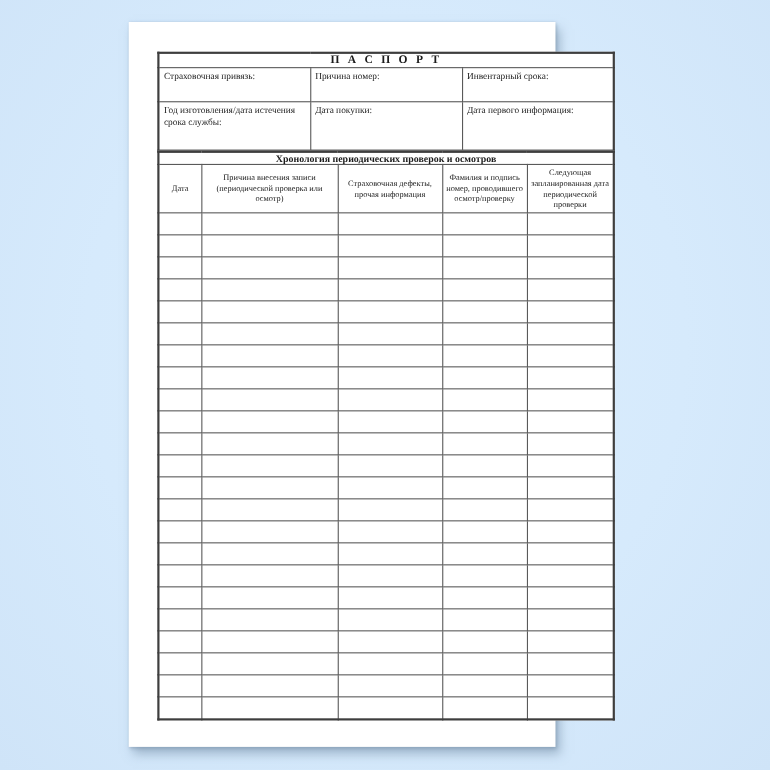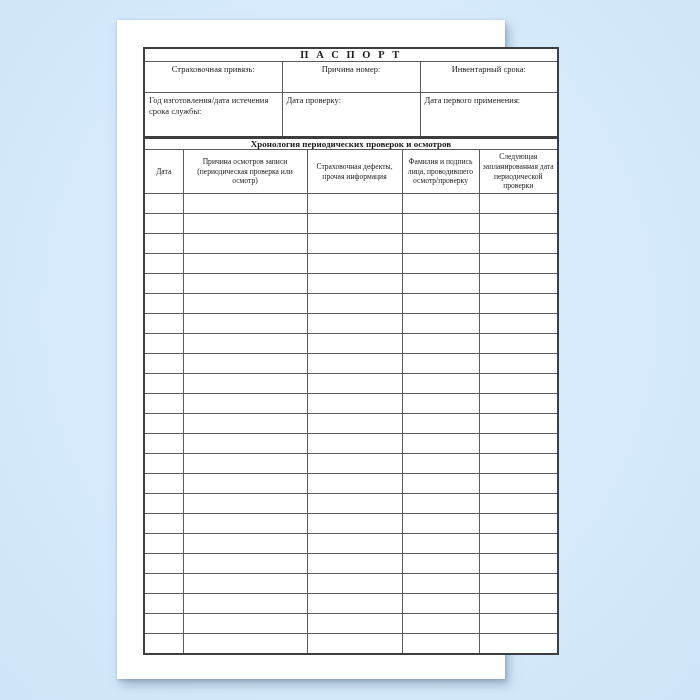--- a/index.html
+++ b/index.html
@@ -52,21 +52,21 @@
     line-height: 12px;
     padding: 0;
   }
   .passport .field-cell {
     vertical-align: top;
     text-align: left;
     font-size: 8.5px;
     line-height: 1.3;
     padding: 2px 4px 0 4px;
   }
-  .passport tr.row-1 .field-cell { height: 28px; text-align: center; }
+  .passport tr.row-1 .field-cell { height: 28px; }
   .passport tr.row-2 .field-cell { height: 41px; }
   
   .inspection .title-cell {
     height: 10px;
     text-align: center;
     vertical-align: middle;
     font-weight: bold;
     font-size: 9px;
     line-height: 10px;
     padding: 0;
@@ -99,43 +99,43 @@
         <tr>
       <td class="title-cell" colspan="3">П А С П О Р Т</td>
     </tr>
     <tr class="row-1">
       <td class="field-cell">Страховочная привязь:</td>
       <td class="field-cell">Причина номер:</td>
       <td class="field-cell">Инвентарный срока:</td>
     </tr>
     <tr class="row-2">
       <td class="field-cell">Год изготовления/дата истечения срока службы:</td>
-      <td class="field-cell">Дата проверку:</td>
-      <td class="field-cell">Дата первого применения:</td>
+      <td class="field-cell">Дата покупки:</td>
+      <td class="field-cell">Дата первого информация:</td>
     </tr>
   </tbody>
     </table>
 
   <table class="inspection">
     <colgroup>
       <col style="width:39px">
         <col style="width:124px">
         <col style="width:95px">
       <col style="width:77px">
         <col style="width:79px">
     </colgroup>
     <tbody>
         <tr>
       <td class="title-cell" colspan="5">Хронология периодических проверок и осмотров</td>
     </tr>
     <tr>
       <td class="head-cell">Дата</td>
-      <td class="head-cell">Причина осмотров записи (периодическая проверка или осмотр)</td>
+      <td class="head-cell">Причина внесения записи (периодической проверка или осмотр)</td>
       <td class="head-cell">Страховочная дефекты, прочая информация</td>
-      <td class="head-cell">Фамилия и подпись лица, проводившего осмотр/проверку</td>
+      <td class="head-cell">Фамилия и подпись номер, проводившего осмотр/проверку</td>
       <td class="head-cell">Следующая запланированная дата периодической проверки</td>
     </tr>
     </tbody>
       <tbody id="empty-rows">
         <tr>
           <td class="empty-cell"></td>
           <td class="empty-cell"></td>
           <td class="empty-cell"></td>
           <td class="empty-cell"></td>
           <td class="empty-cell"></td>

